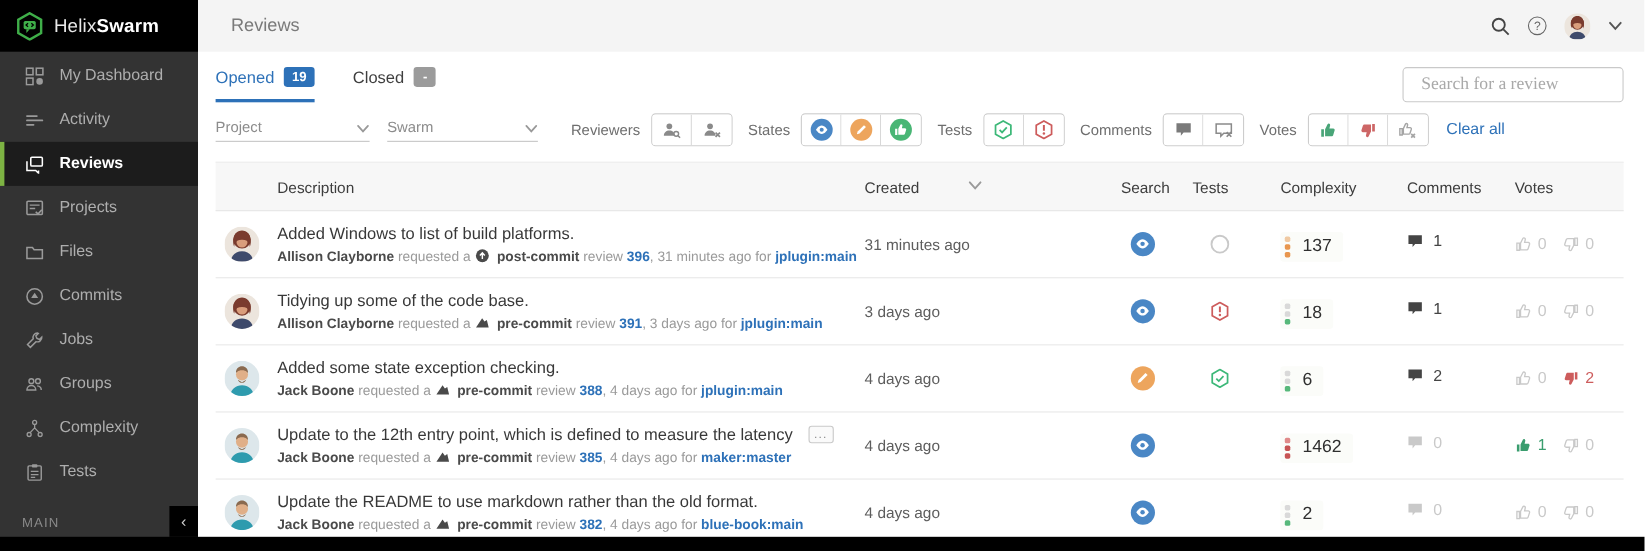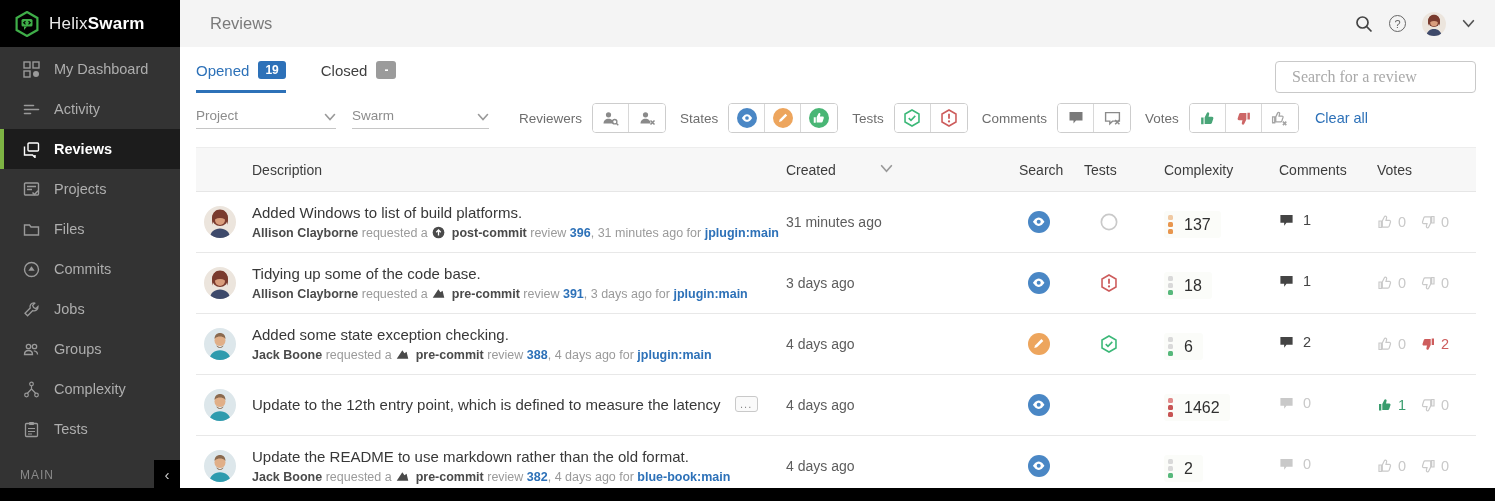--- a/index.html
+++ b/index.html
@@ -739,20 +739,33 @@
                   <circle cx="16" cy="12.5" r="5.5" fill="#e0af88"></circle>
                   <path d="M10.5 11c0-4 2.5-6 5.5-6s5.5 2 5.5 6c0 0-1.5-2.5-5.5-2.5S10.5 11 10.5 11z" fill="#8a6a4f"></path>
                   <path d="M11.5 13.5c0 4 2 6.5 4.5 6.5s4.5-2.5 4.5-6.5c0 3-1 4-1 4l-3.5 2-3.5-2s-1-1-1-4z" fill="#8a6a4f"></path>
                   <path d="M5.5 32c0-6 4.7-9.8 10.5-9.8S26.5 26 26.5 32z" fill="#2e9bae"></path>
                 </svg>
               </span>
       <span class="desc-text">
         <span class="row-title">
           <span class="ttl">Update to the 12th entry point, which is defined to measure the latency</span><span class="expand-btn">...</span>
         </span>
+        <div class="row-meta">
+          <span class="author">Jack Boone</span>
+          <span>requested a</span>
+          <span class="cmt-ico">
+                    <svg viewBox="0 0 14 14" width="13" height="13">
+                      <path d="M.8 11.5L6.8 2.5l2.3 3.2 2.3-1.6 1.8 7.4z" fill="#4a4a4a"></path>
+                    </svg>
+                  </span>
+          <span class="ctype">pre-commit</span>
+          <span>review</span>
+          <span class="link">385</span><span>, 4 days ago for</span>
+          <span class="link">maker:master</span>
+        </div>
       </span>
     </div>
     <span class="c-created">4 days ago</span>
     <span class="c-state">
               <span class="chip state-badge blue">
                 <svg viewBox="0 0 16 16" width="70%" height="70%">
                   <path d="M8 3.6C4.6 3.6 2.1 8 2.1 8S4.6 12.4 8 12.4 13.9 8 13.9 8 11.4 3.6 8 3.6z" fill="#fff"></path>
                   <circle cx="8" cy="8" r="2.1" fill="currentColor"></circle>
                 </svg>
               </span>

